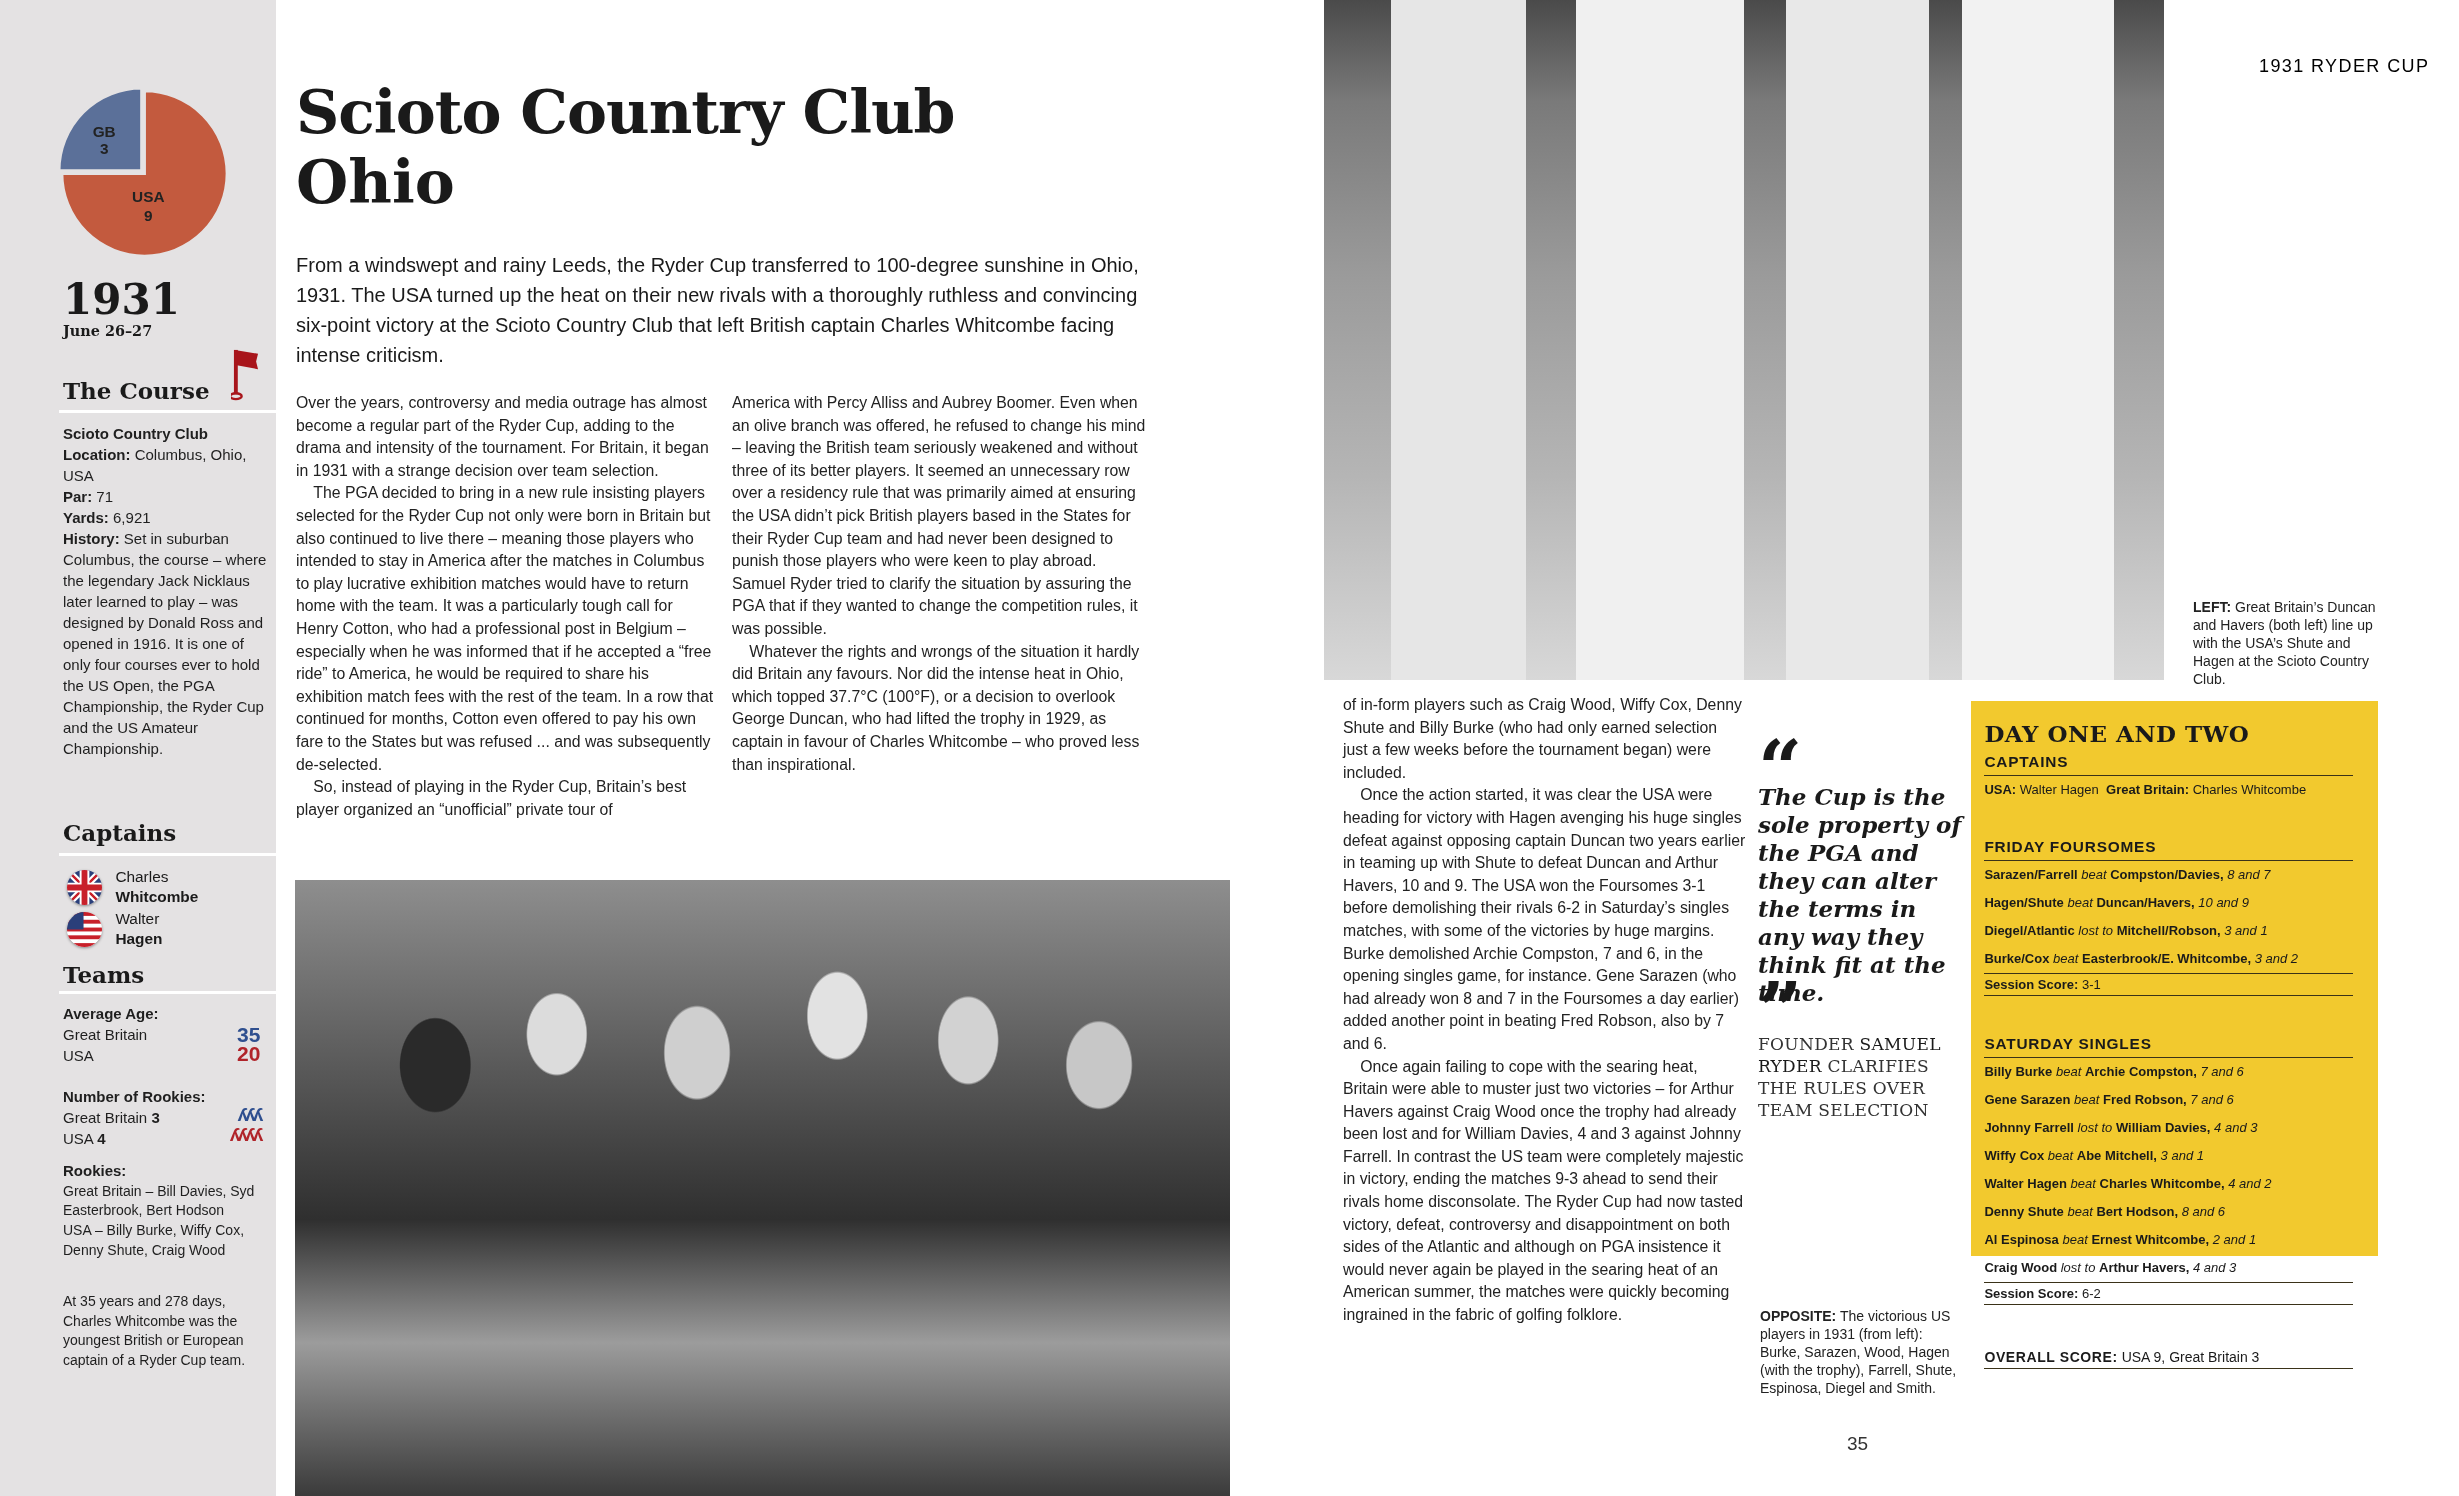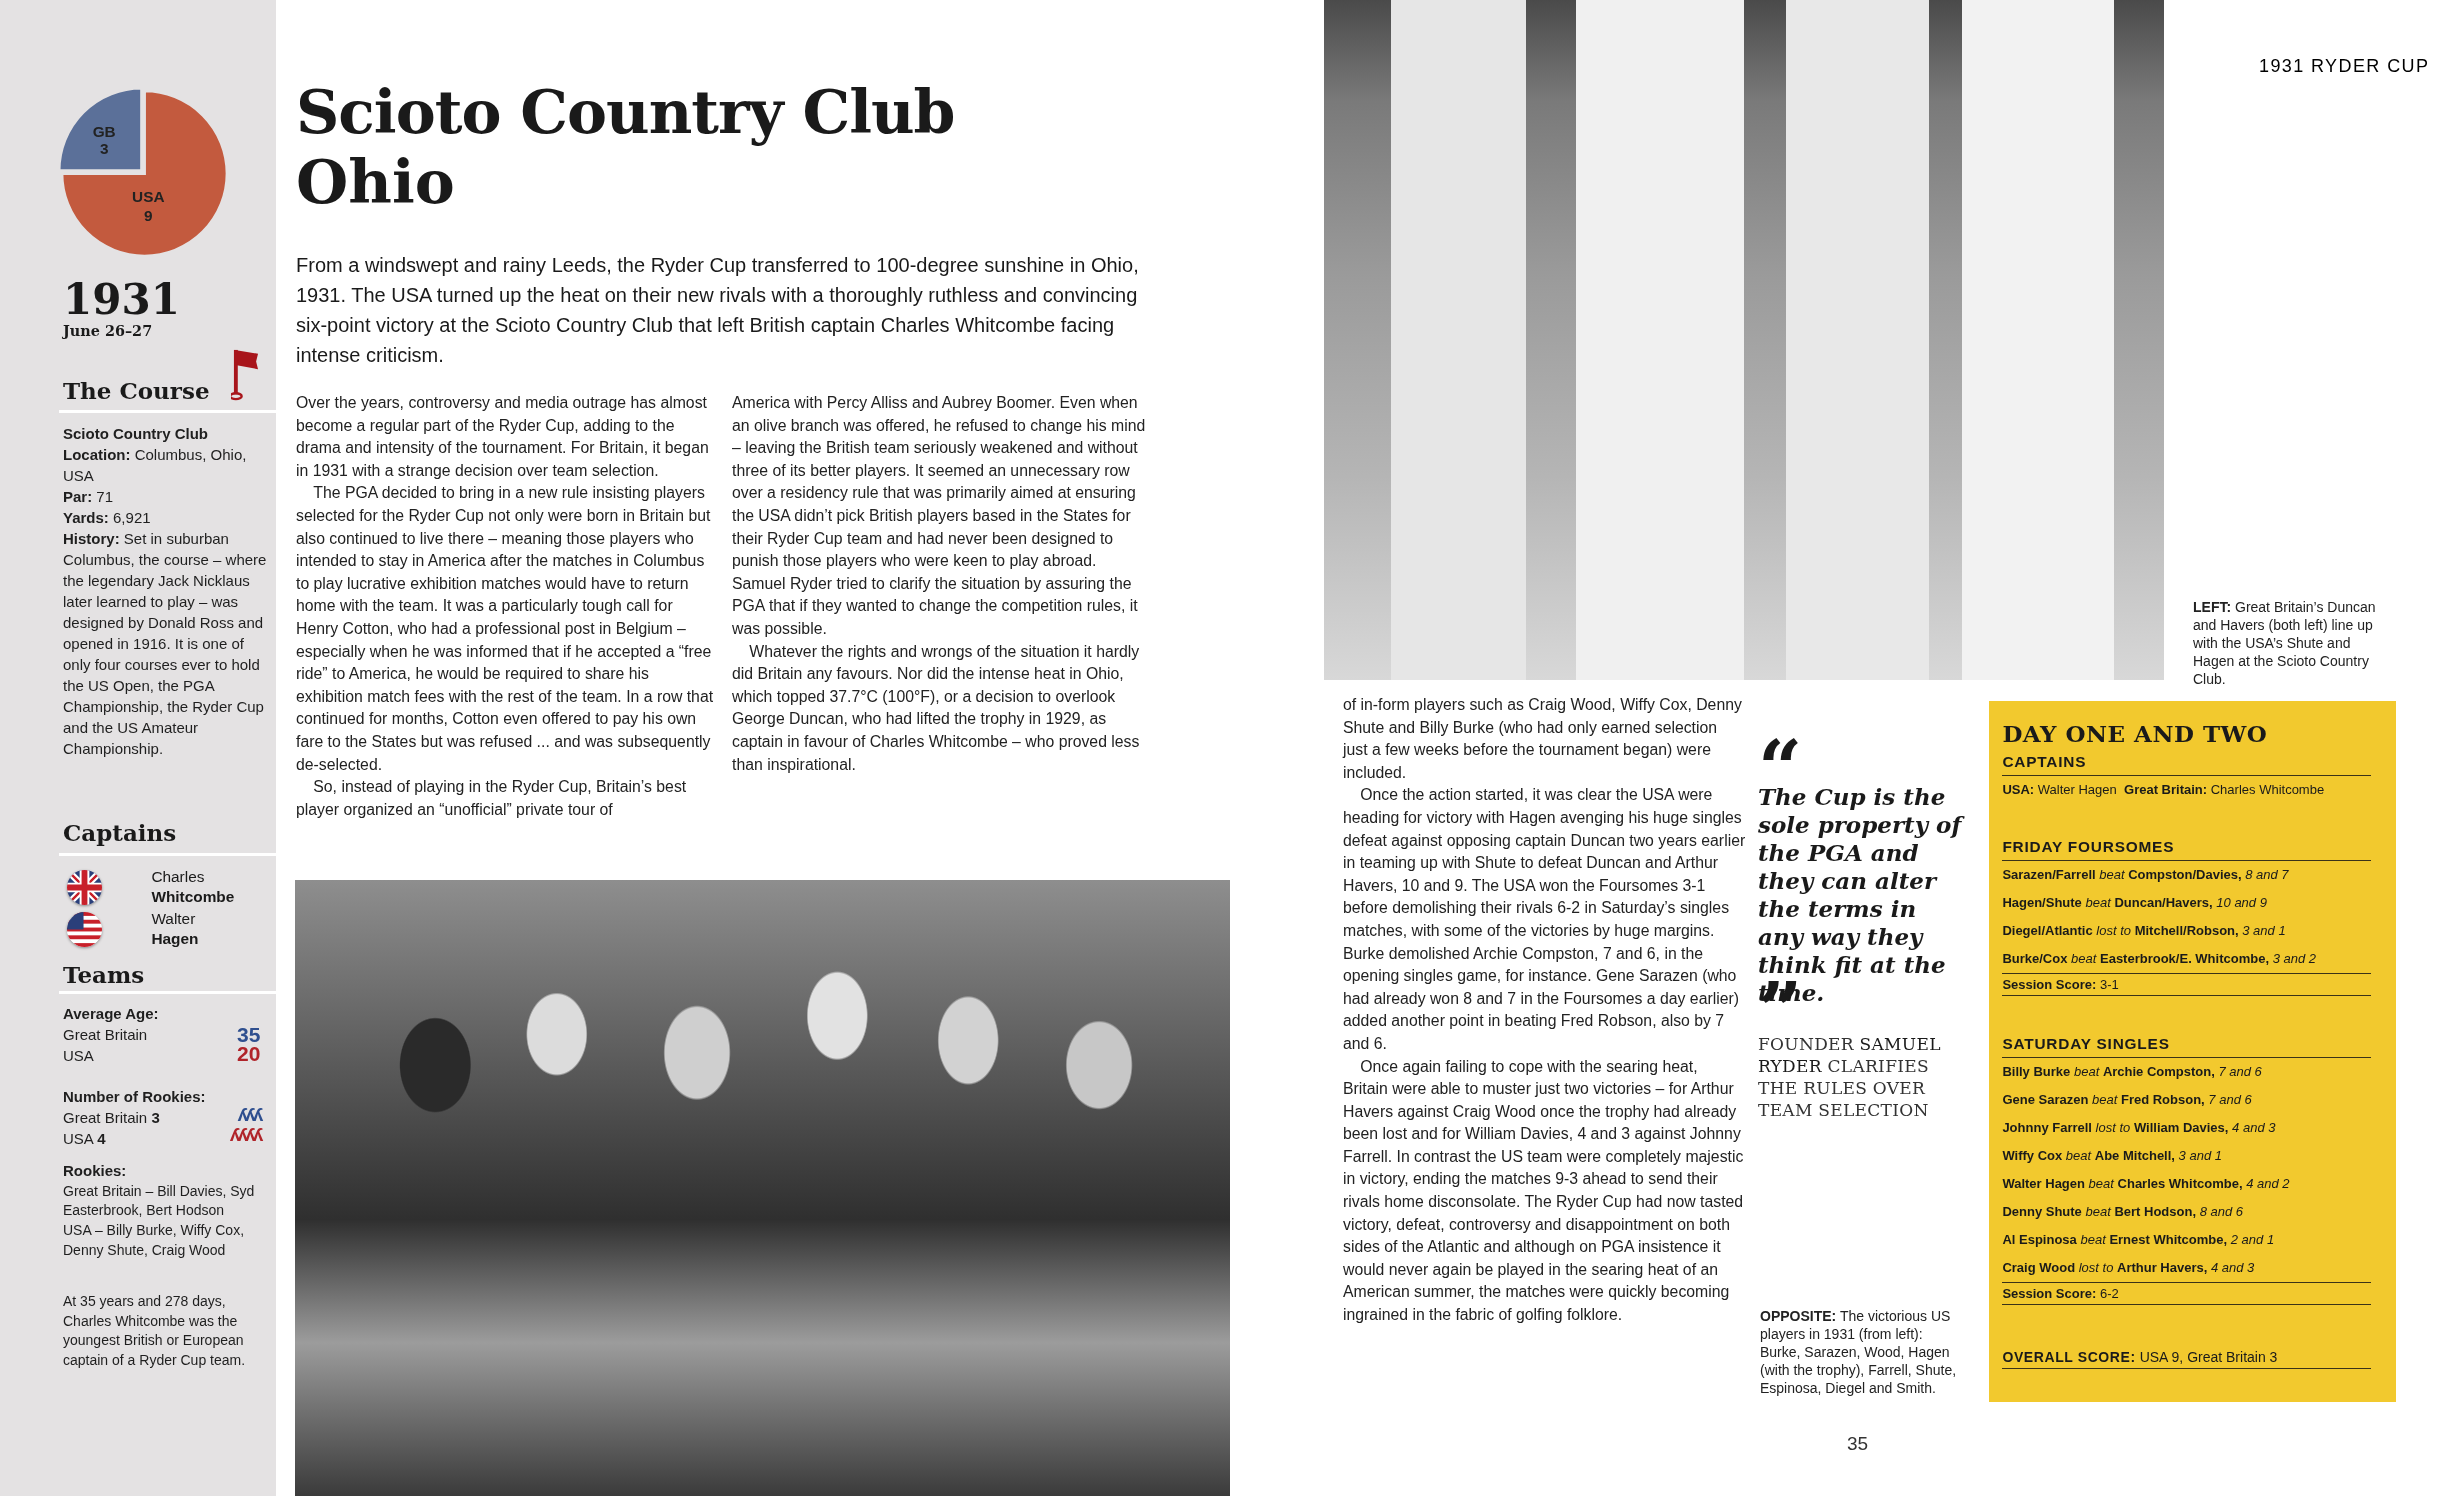--- a/index.html
+++ b/index.html
@@ -14,21 +14,21 @@
   .sb { position: absolute; left: 63px; width: 207px; }
   .year { top: 279px; font-size: 42px; font-weight: bold; line-height: 42px; }
   .date { top: 322px; font-size: 14.4px; font-weight: bold; }
   .sb-h { font-size: 23px; font-weight: bold; }
   .sb-rule { position: absolute; left: 59px; width: 217px; height: 2.9px; background: #fff; }
   .sb-text { font-size: 15px; line-height: 21px; color: #1f1f1f; }
   .sb-text b { font-weight: bold; }
   .flag-icon { position: absolute; left: 231px; top: 348px; width: 29px; height: 54px; }
   .cap-row { position: absolute; left: 67px; display: flex; align-items: center; gap: 13.4px; }
   .cap-flag { width: 35px; height: 35px; border-radius: 50%; overflow: hidden; box-shadow: 0 1px 2.9px rgba(0,0,0,.4); flex: none; }
-  .cap-name { font-size: 15.4px; line-height: 20px; margin-left: 36px; }
+  .cap-name { font-size: 15.4px; line-height: 20px; }
   .age-val { position: absolute; right: 9.6px; font-weight: bold; font-size: 21px; line-height: 21px; }
   .rookie-icons { position: absolute; right: 9.6px; font-size: 19px; letter-spacing: -2.9px; line-height: 19px; font-weight: bold; }
 
   
   #title { position: absolute; left: 296px; top: 79px; font-size: 60px; font-weight: bold; line-height: 67px; letter-spacing: -1px; }
   #subtitle { position: absolute; left: 296px; top: 149px; font-size: 60px; line-height: 67px; font-weight: bold; }
   #intro { position: absolute; left: 296px; top: 250px; width: 865px; font-size: 20px; line-height: 30px; font-family: "Liberation Sans", sans-serif; font-stretch: condensed; }
   .col { position: absolute; font-size: 15.8px; line-height: 22.6px; color: #222; }
   .col p { text-indent: 0; }
   .col p + p { text-indent: 17.3px; }
@@ -63,21 +63,21 @@
   #page-number { position: absolute; left: 1847px; top: 1433px; font-size: 19px; color: #333; }
 
   
   #quote-open { position: absolute; left: 1758px; top: 730px; font-size: 77px; line-height: 77px; font-weight: bold; }
   #quote-text { position: absolute; left: 1758px; top: 783px; width: 207px; font-size: 23px; line-height: 28px; font-style: italic; font-weight: bold; }
   #quote-close { position: absolute; left: 1758px; top: 972px; font-size: 77px; line-height: 77px; font-weight: bold; }
   #quote-attr { position: absolute; left: 1758px; top: 1033px; width: 211px; font-size: 17px; line-height: 22px; color: #333; text-transform: uppercase; letter-spacing: 0.3px; }
   #quote-attr b { color: #1a1a1a; font-weight: normal; }
 
   
-  #results { position: absolute; left: 1971px; top: 701px; width: 407px; height: 701px; background: #f2c92e; padding: 0 0 0 7px; margin-left: 18px; }
+  #results { position: absolute; left: 1971px; top: 701px; width: 407px; height: 555px; background: #f2c92e; padding: 0 0 0 7px; }
   #results .r-title { position: absolute; left: 13.4px; top: 19px; font-size: 23px; font-weight: bold; letter-spacing: 0.5px; }
   .r-section { position: absolute; left: 13.4px; width: 369px; }
   .r-head { font-size: 15.4px; font-weight: bold; letter-spacing: 0.8px; padding-bottom: 3.8px; border-bottom: 1.9px solid #3a3218; }
   .r-line { font-size: 13px; line-height: 28px; white-space: nowrap; }
   .r-line b { font-weight: bold; }
   .r-line i { font-style: italic; }
   .r-score { font-size: 13px; line-height: 21px; border-top: 1.9px solid #3a3218; border-bottom: 1.9px solid #3a3218; padding: 0; }
   .r-score b { font-weight: bold; }
   .r-overall { font-size: 14px; line-height: 21px; border-bottom: 1.9px solid #3a3218; }
   .r-overall b { font-weight: bold; letter-spacing: 0.6px; }

